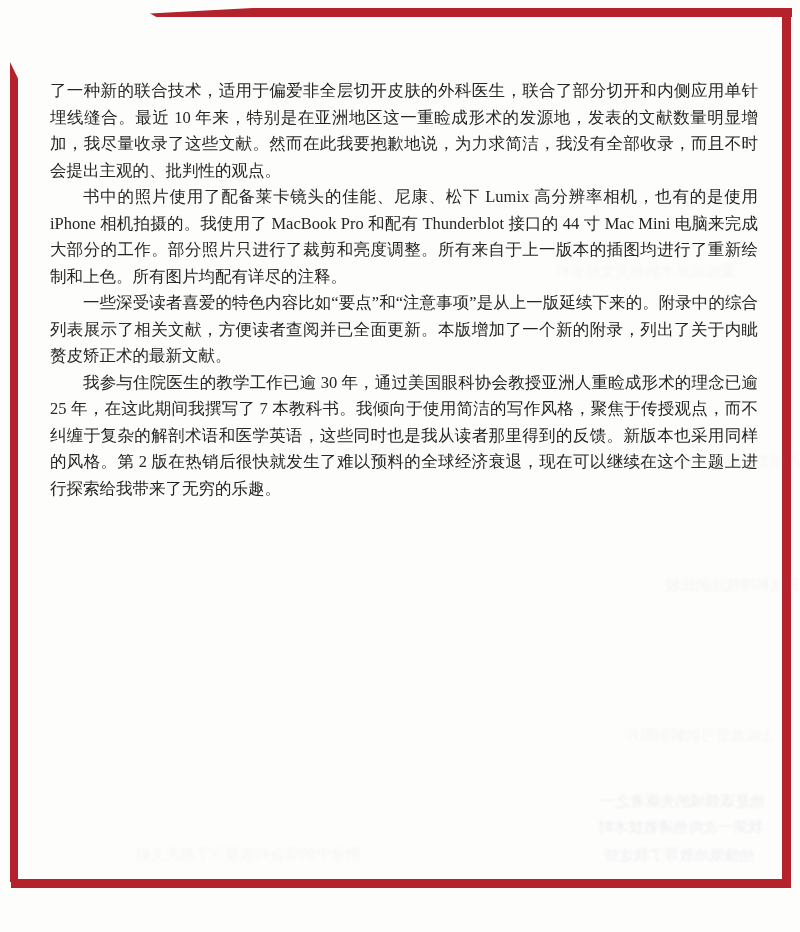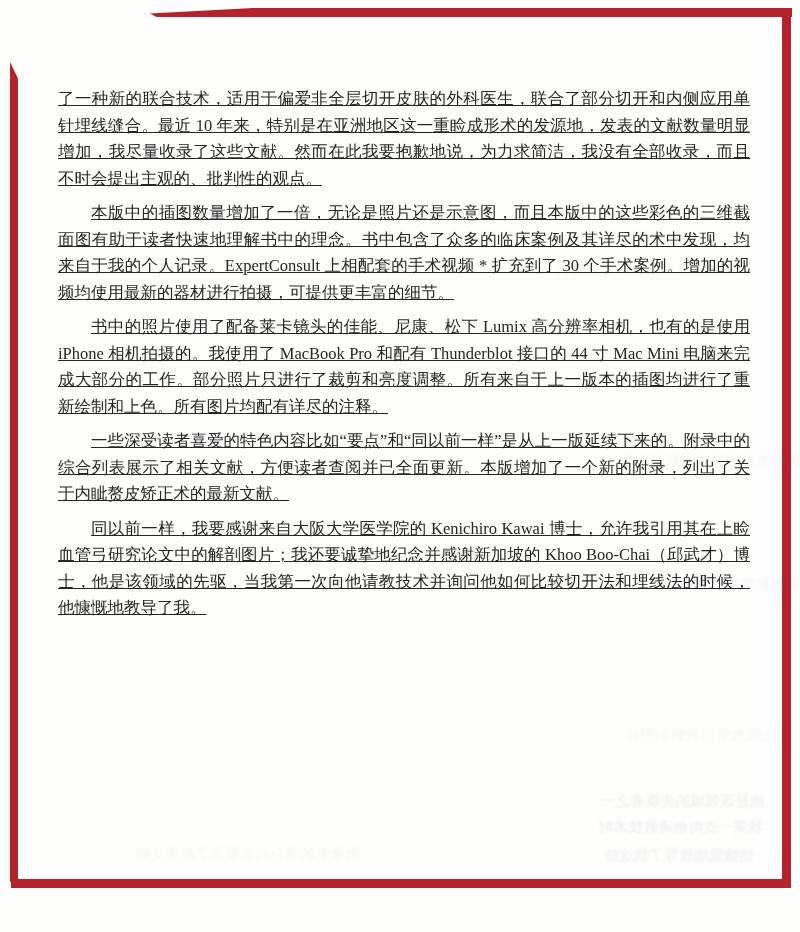--- a/index.html
+++ b/index.html
@@ -29,21 +29,21 @@
   }
   
   .page-text {
     position: absolute;
     left: 50px; top: 78px; width: 708px;
     font-size: 16.5px;
     line-height: 26.5px;
     color: var(--text, #262626);
     text-align: justify;
   }
-  .page-text p { margin: 8px; padding: 0; text-decoration: underline; }
+  .page-text p { margin: 0; padding: 0; }
   .page-text p.indent { text-indent: 2em; }
   
   .ghost {
     position: absolute;
     color: #76808d;
     transform: scaleX(-1);
     filter: blur(1.1px);
     font-size: 15px;
     white-space: nowrap;
     pointer-events: none;
@@ -63,19 +63,18 @@
   <div class="ghost" style="left:620px; top:452px; opacity:.06;">内眦赘皮矫正术的最新文献</div>
   <div class="ghost" style="left:665px; top:576px; opacity:.07;">切开法和埋线法的比较</div>
   <div class="ghost" style="left:625px; top:726px; opacity:.06;">上睑血管弓的解剖图片</div>
   <div class="ghost" style="left:600px; top:792px; opacity:.12;">他是该领域的先驱者之一</div>
   <div class="ghost" style="left:598px; top:818px; opacity:.12;">我第一次向他请教技术时</div>
   <div class="ghost" style="left:604px; top:846px; opacity:.11;">他慷慨地教导了我这些</div>
   <div class="ghost" style="left:135px; top:845px; opacity:.06;">附录中的综合列表展示了相关文献</div>
 
   <div class="page-text">
     <p>了一种新的联合技术，适用于偏爱非全层切开皮肤的外科医生，联合了部分切开和内侧应用单针埋线缝合。最近 10 年来，特别是在亚洲地区这一重睑成形术的发源地，发表的文献数量明显增加，我尽量收录了这些文献。然而在此我要抱歉地说，为力求简洁，我没有全部收录，而且不时会提出主观的、批判性的观点。</p>
-    <p class="indent">本版中的插图数量增加了一倍，无论是照片还是示意图，而且本版中的这些彩色的三维截面图有助于读者快速地理解书中的理念。书中包含了众多的临床案例及其详尽的术中发现，均来自于我的个人记录。ExpertConsult 上相配套的手术视频 * 扩充到了 30 个手术案例。增加的视频均使用最新的器材进行拍摄，可提供更丰富的细节。</p>
     <p class="indent">书中的照片使用了配备莱卡镜头的佳能、尼康、松下 Lumix 高分辨率相机，也有的是使用 iPhone 相机拍摄的。我使用了 MacBook Pro 和配有 Thunderblot 接口的 44 寸 Mac Mini 电脑来完成大部分的工作。部分照片只进行了裁剪和亮度调整。所有来自于上一版本的插图均进行了重新绘制和上色。所有图片均配有详尽的注释。</p>
-    <p class="indent">一些深受读者喜爱的特色内容比如“要点”和“同以前一样”是从上一版延续下来的。附录中的综合列表展示了相关文献，方便读者查阅并已全面更新。本版增加了一个新的附录，列出了关于内眦赘皮矫正术的最新文献。</p>
-    <p class="indent">同以前一样，我要感谢来自大阪大学医学院的 Kenichiro Kawai 博士，允许我引用其在上睑血管弓研究论文中的解剖图片；我还要诚挚地纪念并感谢新加坡的 Khoo Boo-Chai（邱武才）博士，他是该领域的先驱，当我第一次向他请教技术并询问他如何比较切开法和埋线法的时候，他慷慨地教导了我。</p>
+    <p class="indent">一些深受读者喜爱的特色内容比如“要点”和“注意事项”是从上一版延续下来的。附录中的综合列表展示了相关文献，方便读者查阅并已全面更新。本版增加了一个新的附录，列出了关于内眦赘皮矫正术的最新文献。</p>
+    <p class="indent">我参与住院医生的教学工作已逾 30 年，通过美国眼科协会教授亚洲人重睑成形术的理念已逾 25 年，在这此期间我撰写了 7 本教科书。我倾向于使用简洁的写作风格，聚焦于传授观点，而不纠缠于复杂的解剖术语和医学英语，这些同时也是我从读者那里得到的反馈。新版本也采用同样的风格。第 2 版在热销后很快就发生了难以预料的全球经济衰退，现在可以继续在这个主题上进行探索给我带来了无穷的乐趣。</p>
   </div>
 
 </div>
 
 </body></html>

